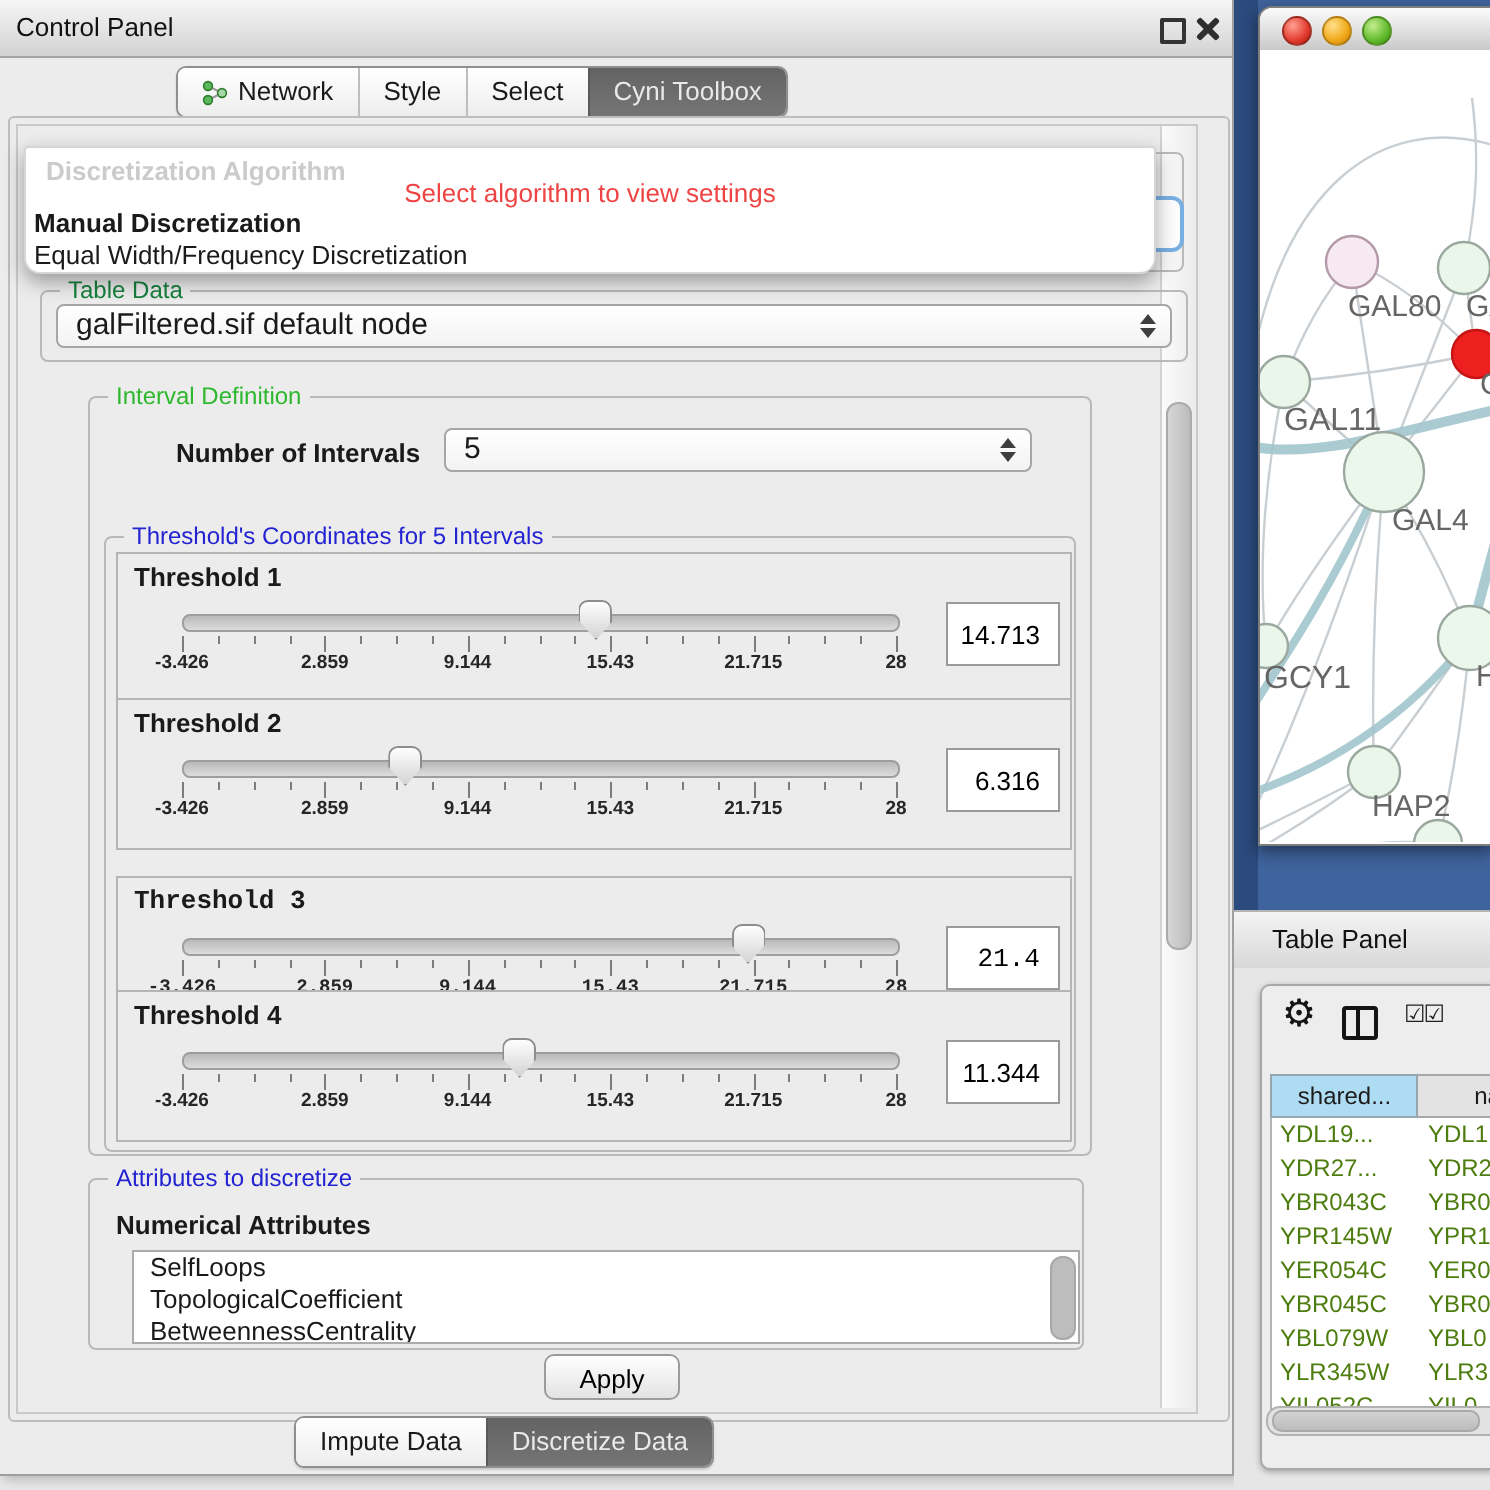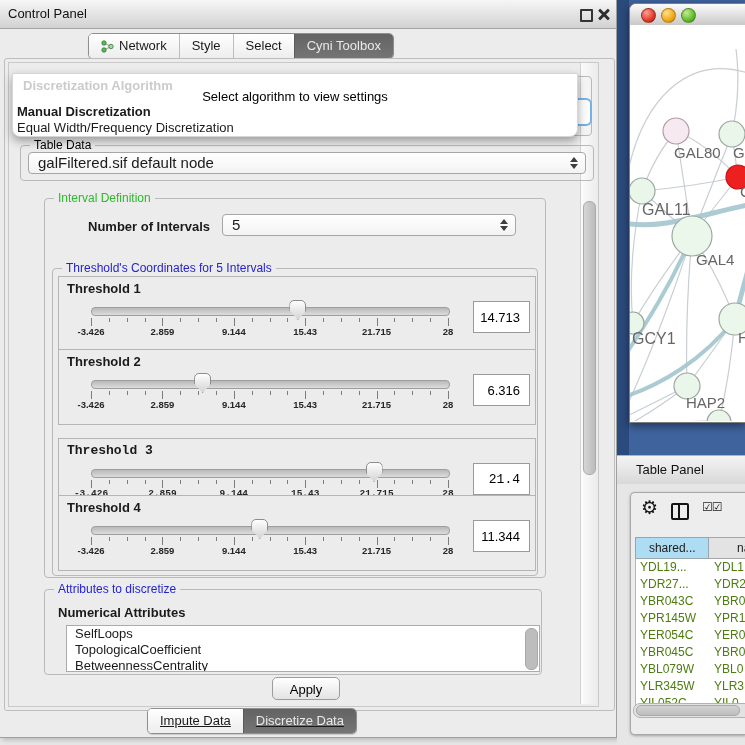--- a/index.html
+++ b/index.html
@@ -20,40 +20,40 @@
   .close-ic i:first-child{transform:rotate(45deg);} .close-ic i:last-child{transform:rotate(-45deg);}
 
   
   .segs{display:flex;height:24px;border:1px solid #8f8f8f;border-radius:5px;overflow:hidden;
         background:#fff;box-shadow:0 1px 1px rgba(0,0,0,.15);}
   .seg{display:flex;align-items:center;padding:0 12px;font-size:13px;line-height:24px;
        background:linear-gradient(#ffffff,#ededed);border-left:1px solid #bdbdbd;cursor:default;white-space:nowrap;}
   .seg:first-child{border-left:none;}
   .seg.sel{background:linear-gradient(#636363,#757575);color:#e9e9e9;border-left-color:#5a5a5a;}
   .toptabs{left:88px;top:33px;}
-  .bottabs{left:147px;top:708px;text-decoration:underline;}
+  .bottabs{left:147px;top:708px;}
   .neticon{width:13px;height:13px;margin-right:5px;}
 
   
   .outerpane{left:4px;top:58px;width:609px;height:651px;border:1px solid #bdbdbd;border-radius:3px;background:#ececec;}
   .scrollpane{left:8px;top:62px;width:589px;height:643px;border:1px solid #c9c9c9;background:#ececec;}
   .vsb{left:580px;top:63px;width:16px;height:641px;background:linear-gradient(to right,#fbfbfb,#ececec);border-left:1px solid #d2d2d2;}
   .vsb .thumbv{position:absolute;left:2px;top:138px;width:11px;height:272px;background:linear-gradient(to right,#d6d6d6,#bcbcbc);
                border:1px solid #ababab;border-radius:6px;}
 
   
   .group{border:1px solid #b9b9b9;border-radius:4px;}
-  .gt{position:absolute;top:-8px;left:9px;background:#ececec;padding:0 4px;font-size:12px;line-height:15px;color:#000000;white-space:nowrap;}
+  .gt{position:absolute;top:-8px;left:9px;background:#ececec;padding:0 4px;font-size:12px;line-height:15px;color:#15803d;white-space:nowrap;}
   .gt.green{color:#2eb82e;} .gt.blue{color:#2323d2;}
 
   
   .popup{left:12px;top:73px;width:564px;height:62px;background:#fff;border:1px solid #d6d6d6;
          border-radius:2px 2px 8px 8px;box-shadow:0 4px 10px rgba(0,0,0,.35);z-index:30;}
   .ghost{position:absolute;left:10px;top:4px;font-size:13px;font-weight:bold;color:#cbcbcb;}
-  .prompt{position:absolute;left:0;right:0;top:15px;text-align:center;color:#000000;font-size:13px;}
+  .prompt{position:absolute;left:0;right:0;top:15px;text-align:center;color:#ef4444;font-size:13px;}
   .opt{position:absolute;left:3px;right:3px;font-size:13px;line-height:15px;padding-left:1px;}
   .opt.b{font-weight:bold;top:30px;} .opt.n{top:46px;}
   .focusfrag{left:576px;top:98px;width:14px;height:24px;background:#fdfdfd;border:2px solid #79b0e4;
              border-left:none;border-radius:0 6px 6px 0;z-index:5;}
 
   
   .combo{background:linear-gradient(#ffffff,#f3f3f3);border:1px solid #a6a6a6;border-radius:4px;
          font-size:15px;line-height:20px;padding:0 22px 0 9px;white-space:nowrap;overflow:hidden;}
   .stepper{position:absolute;right:7px;top:50%;margin-top:-6px;width:8px;height:12px;}
   .stepper .up{position:absolute;top:0;left:0;width:0;height:0;border-left:4px solid transparent;border-right:4px solid transparent;border-bottom:5px solid #3e3e3e;}

